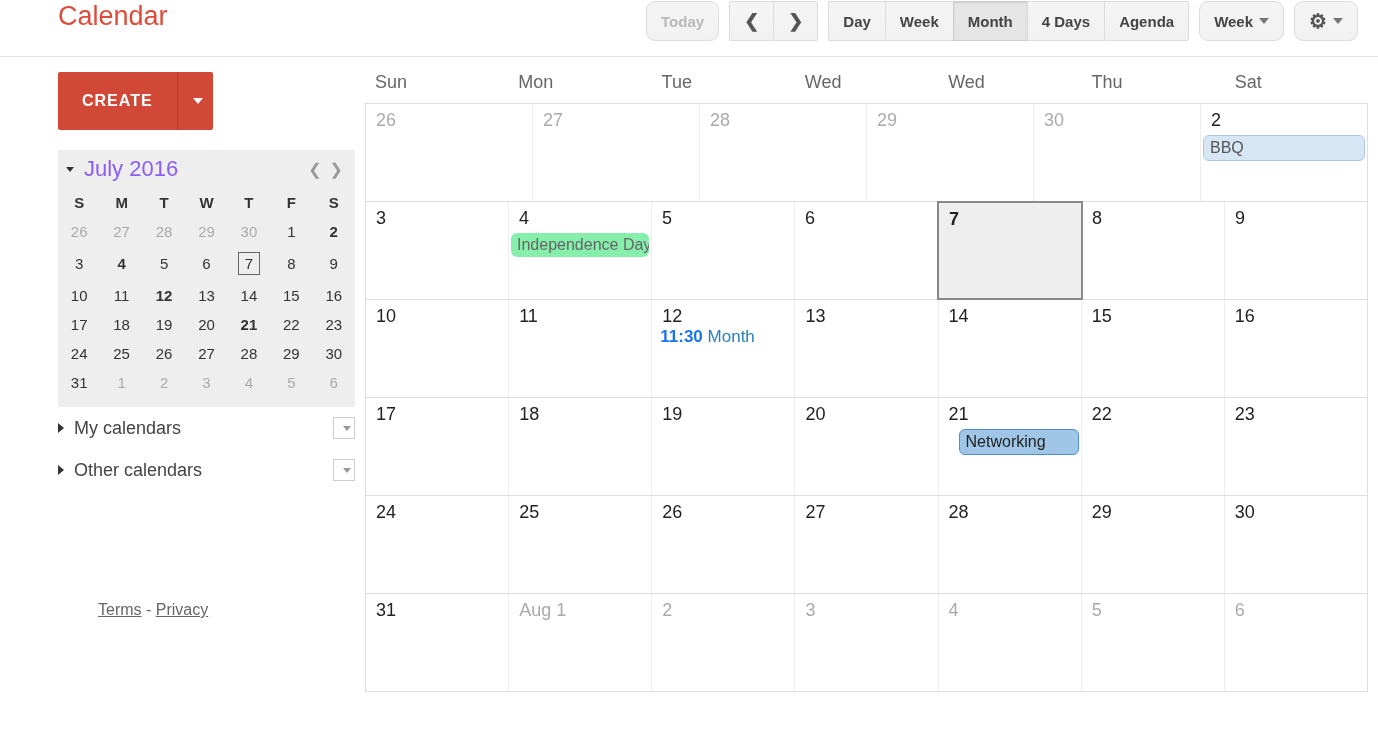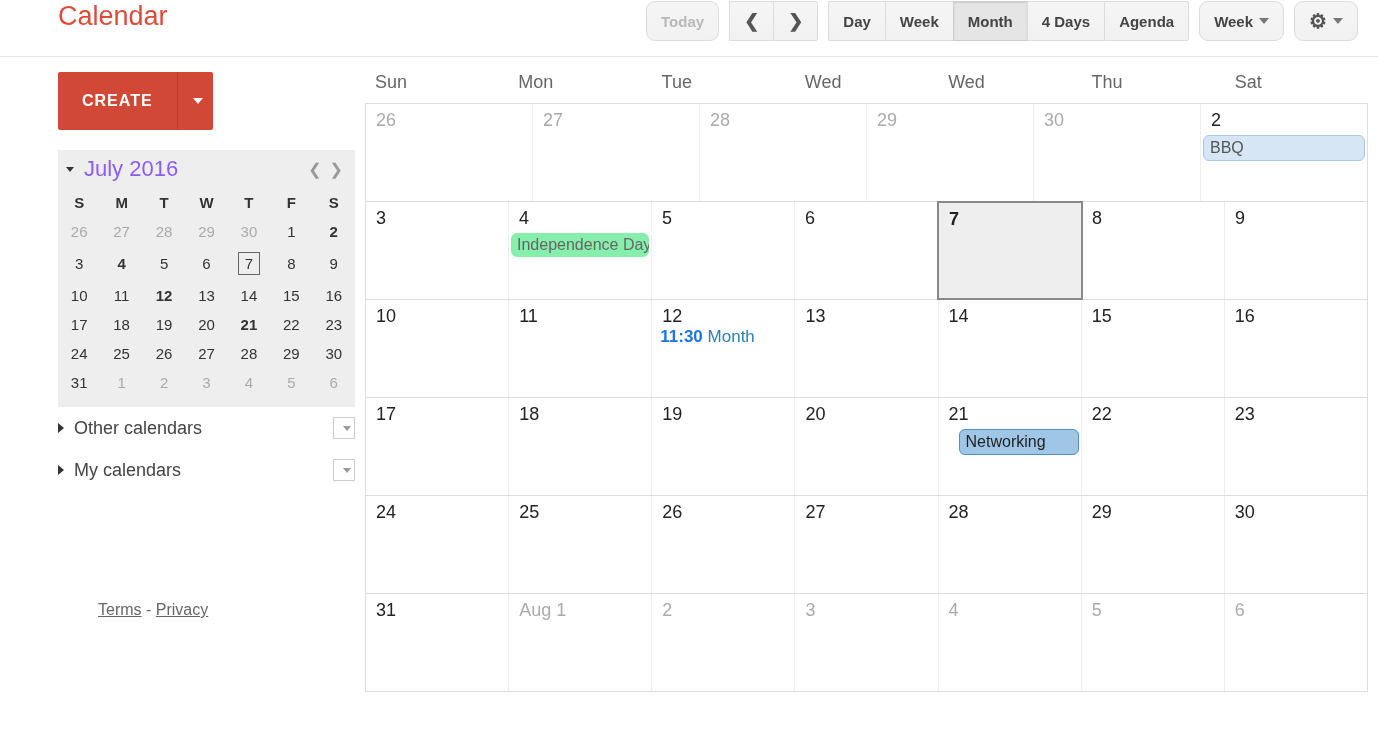--- a/index.html
+++ b/index.html
@@ -176,28 +176,28 @@
               <td class="dim">4</td>
               <td class="dim">5</td>
               <td class="dim">6</td>
             </tr>
           </tbody>
       </table>
     </div>
 
     <div class="cal-section">
       <span class="tri-r"></span>
-      <span>Other calendars</span>
+      <span>My calendars</span>
       <span class="drop-box">
           <span class="caret tri"></span>
         </span>
     </div>
     <div class="cal-section">
       <span class="tri-r"></span>
-      <span>My calendars</span>
+      <span>Other calendars</span>
       <span class="drop-box">
           <span class="caret tri"></span>
         </span>
     </div>
 
     <div class="footer">
       <a href="#">Terms</a><span> - </span><a href="#">Privacy</a>
     </div>
   </div>
 

